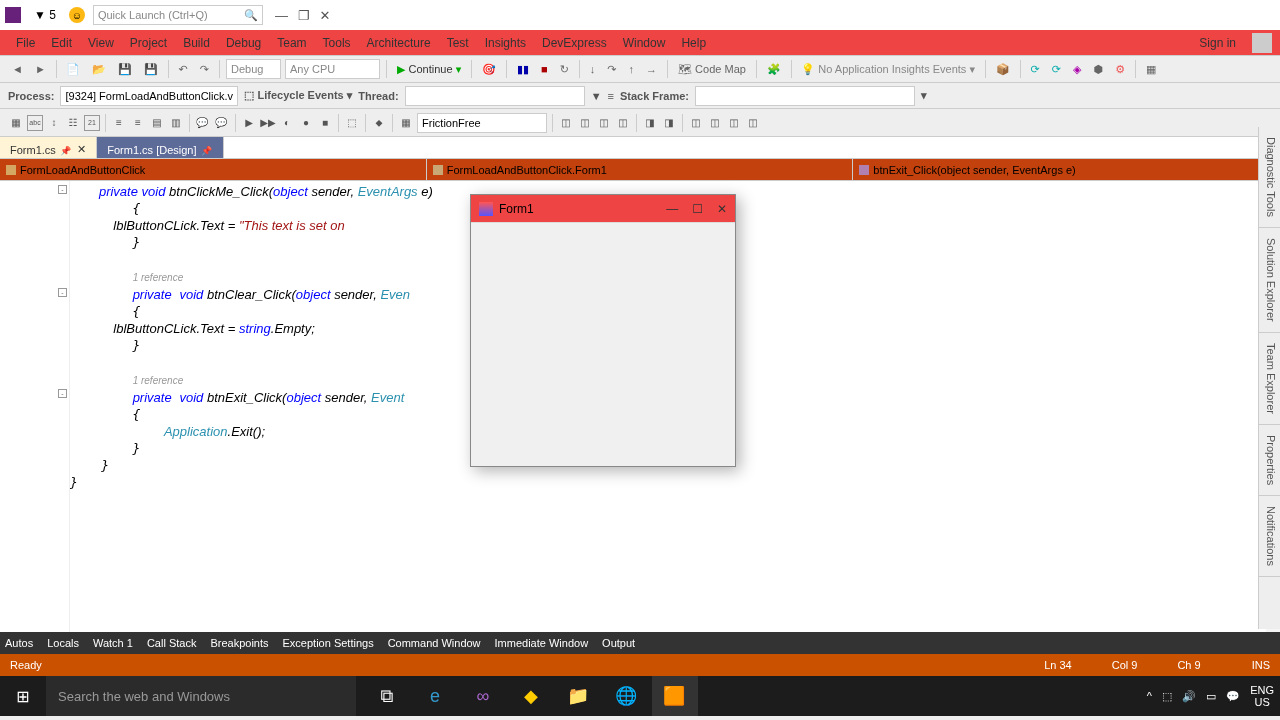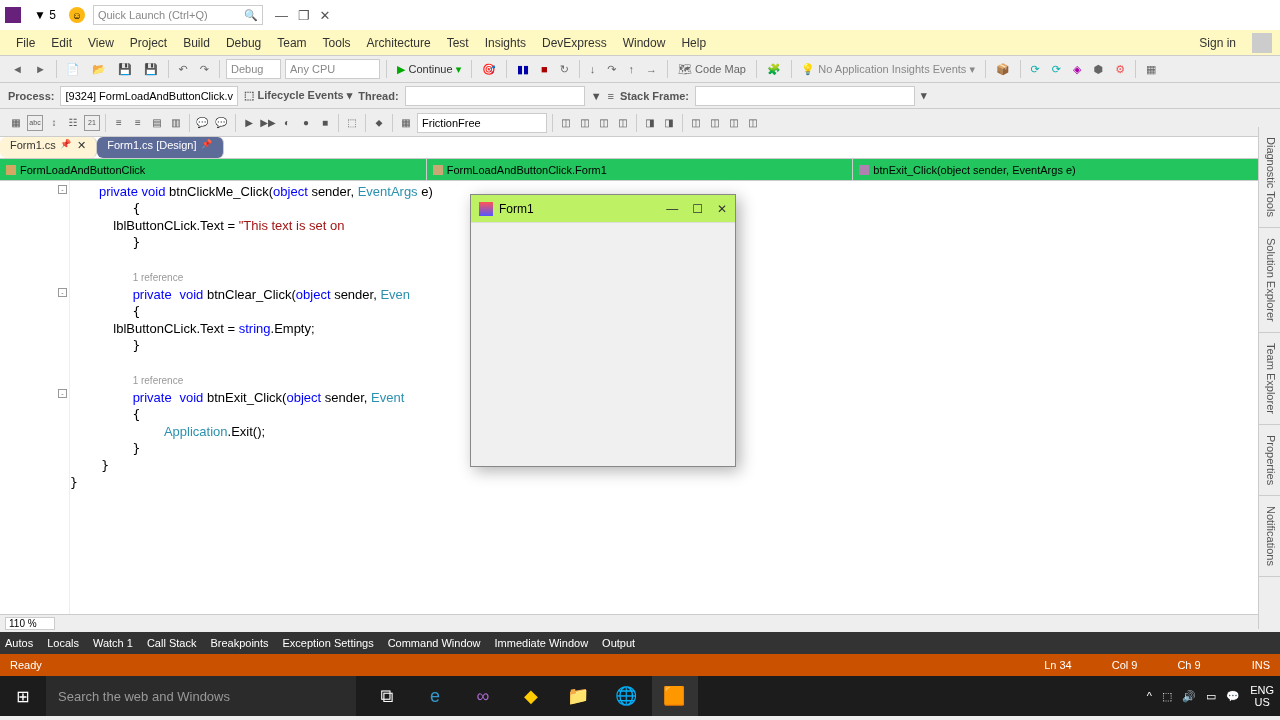--- a/index.html
+++ b/index.html
@@ -5,49 +5,49 @@
 * { margin: 0; padding: 0; box-sizing: border-box; font-family: 'Segoe UI', Tahoma, sans-serif; }
 body { width: 1280px; height: 720px; overflow: hidden; background: #eee; position: relative; }
 .titlebar { height: 30px; background: #fff; display: flex; align-items: center; padding: 0 5px; font-size: 12px; }
 .titlebar .vs-icon { width: 16px; height: 16px; background: #68217a; margin-right: 8px; }
 .titlebar .title { flex: 1; color: #333; }
 .titlebar .flag { margin: 0 5px; }
 .titlebar .smiley { width: 16px; height: 16px; border-radius: 50%; background: #fdb813; display: flex; align-items: center; justify-content: center; font-size: 10px; margin: 0 8px; }
 .titlebar .quick { width: 170px; height: 20px; border: 1px solid #ccc; font-size: 11px; padding: 0 4px; color: #888; display: flex; align-items: center; justify-content: space-between; }
 .titlebar .winbtns { display: flex; gap: 10px; margin-left: 12px; color: #555; }
 .titlebar .winbtns span { cursor: pointer; font-size: 13px; }
-.menubar { height: 25px; background: #fef9c3; display: flex; align-items: center; padding: 0 8px; font-size: 12px; }
+.menubar { height: 25px; background: #ef4444; display: flex; align-items: center; padding: 0 8px; font-size: 12px; }
 .menubar span { padding: 0 8px; cursor: pointer; color: #333; }
 .menubar .signin { margin-left: auto; color: #333; }
 .menubar .avatar { width: 20px; height: 20px; background: #ccc; margin-left: 8px; }
 .toolbar { height: 28px; background: #eee; border-top: 1px solid #ccc; border-bottom: 1px solid #ccc; display: flex; align-items: center; padding: 0 8px; font-size: 11px; gap: 4px; }
 .toolbar .btn { padding: 2px 4px; color: #666; }
 .toolbar .sep { width: 1px; height: 18px; background: #ccc; margin: 0 2px; }
 .toolbar select, .toolbar .combo { height: 20px; font-size: 11px; border: 1px solid #ccc; background: #fff; padding: 0 4px; color: #888; }
 .toolbar .combo { display: flex; align-items: center; }
 .toolbar .continue { color: #0a0; }
 .toolbar2 { height: 26px; background: #eee; border-bottom: 1px solid #ccc; display: flex; align-items: center; padding: 0 8px; font-size: 11px; gap: 6px; }
 .toolbar2 .lbl { color: #555; font-weight: bold; }
 .toolbar2 .combo { height: 20px; border: 1px solid #ccc; background: #fff; padding: 0 4px; font-size: 11px; min-width: 170px; display: flex; align-items: center; }
 .toolbar3 { height: 28px; background: #eee; border-bottom: 1px solid #ccc; display: flex; align-items: center; padding: 0 8px; gap: 3px; }
 .toolbar3 .ico { width: 16px; height: 16px; display: flex; align-items: center; justify-content: center; font-size: 10px; color: #555; }
 .toolbar3 .sep { width: 1px; height: 18px; background: #ccc; margin: 0 2px; }
 .toolbar3 .combo { height: 20px; border: 1px solid #ccc; background: #fff; padding: 0 4px; font-size: 11px; min-width: 130px; display: flex; align-items: center; }
 .tabs { height: 22px; background: #fff; display: flex; border-bottom: 1px solid #ccc; }
-.tab { padding: 2px 10px; font-size: 11px; display: flex; align-items: flex-start; gap: 5px; border-right: 1px solid #ccc; cursor: pointer; background: #eee; color: #666; border-radius: 6px; }
+.tab { padding: 2px 10px; font-size: 11px; display: flex; align-items: flex-end; gap: 5px; border-right: 1px solid #ccc; cursor: pointer; background: #eee; color: #666; }
 .tab.active { background: #fff4d6; color: #333; }
 .tab .pin { font-size: 9px; }
 .tab .close { font-size: 11px; }
-.navbar { height: 22px; background: #22c55e; border-bottom: 1px solid #ccc; display: flex; font-size: 11px; }
+.navbar { height: 22px; background: #c2410c; border-bottom: 1px solid #ccc; display: flex; font-size: 11px; }
 .navbar .navitem { flex: 1; border-right: 1px solid #ccc; display: flex; align-items: center; padding: 0 6px; gap: 4px; }
 .navbar .cube { width: 10px; height: 10px; background: #d4a862; }
 .editor { position: relative; height: 451px; background: #fff; display: flex; }
 .editor .gutter { width: 70px; background: #fff; border-right: 1px solid #eee; position: relative; }
 .editor .gutter .collapse { position: absolute; right: 2px; width: 9px; height: 9px; border: 1px solid #999; font-size: 7px; text-align: center; line-height: 7px; color: #666; cursor: pointer; }
-.editor .code { flex: 1; font-family: Consolas, monospace; font-size: 13px; line-height: 17px; padding: 2px 0 0 0; white-space: pre; color: #000; }
+.editor .code { flex: 1; font-family: Consolas, monospace; font-size: 13px; line-height: 17px; padding: 2px 0 0 0; white-space: pre; color: #000; font-style: italic; }
 .editor .code .kw { color: #0000ff; }
 .editor .code .type { color: #2b91af; }
 .editor .code .str { color: #a31515; }
 .editor .code .ref { color: #999; font-size: 10px; }
 .editor .zoom { position: absolute; bottom: 0; left: 0; height: 18px; background: #eee; border-top: 1px solid #ccc; width: 100%; display: flex; align-items: center; padding: 0 5px; font-size: 10px; }
 .editor .zoom .zval { width: 50px; border: 1px solid #ccc; background: #fff; padding: 0 3px; }
 .editor .scroll-annotation { position: absolute; right: 0; top: 0; width: 14px; height: 100%; background: #f5f5f5; }
 .editor .scroll-annotation .mark { position: absolute; right: 2px; width: 8px; height: 3px; background: #aaa; }
 .sidepanel { position: absolute; right: 0; top: 127px; width: 22px; background: #eee; border-left: 1px solid #ccc; height: 502px; display: flex; flex-direction: column; }
 .sidepanel .sptab { writing-mode: vertical-rl; font-size: 11px; padding: 10px 3px; border-bottom: 1px solid #ccc; cursor: pointer; color: #555; }
@@ -56,21 +56,21 @@
 .statusbar { height: 22px; background: #ca5100; color: #fff; display: flex; align-items: center; padding: 0 10px; font-size: 11px; }
 .statusbar .sitem { margin-left: 40px; }
 .taskbar { height: 40px; background: #1c1c1c; display: flex; align-items: center; }
 .taskbar .start { width: 46px; height: 40px; display: flex; align-items: center; justify-content: center; color: #fff; font-size: 16px; }
 .taskbar .search { width: 310px; height: 40px; background: #2b2b2b; color: #999; font-size: 13px; display: flex; align-items: center; padding: 0 12px; }
 .taskbar .ticons { display: flex; margin-left: 8px; gap: 2px; }
 .taskbar .ticons .ti { width: 46px; height: 40px; display: flex; align-items: center; justify-content: center; font-size: 18px; }
 .taskbar .tray { margin-left: auto; display: flex; align-items: center; color: #fff; font-size: 11px; gap: 10px; padding-right: 6px; }
 
 .runform { position: absolute; left: 470px; top: 194px; width: 266px; height: 273px; background: #f0f0f0; border: 1px solid #888; box-shadow: 4px 4px 15px rgba(0,0,0,0.3); }
-.runform .rftitle { height: 28px; background: #bef264; display: flex; align-items: center; padding: 0 8px; font-size: 12px; border-bottom: 1px solid #ddd; }
+.runform .rftitle { height: 28px; background: #ef4444; display: flex; align-items: center; padding: 0 8px; font-size: 12px; border-bottom: 1px solid #ddd; }
 .runform .rftitle .ricon { width: 14px; height: 14px; background: linear-gradient(#f55,#55f); margin-right: 6px; }
 .runform .rftitle .rwbtns { margin-left: auto; display: flex; gap: 14px; font-size: 12px; color: #333; }
 .runform .rftitle .rwbtns span { cursor: pointer; }
 .runform .rfbody { padding: 50px 14px 14px 54px; font-size: 11px; }
 .runform .rfbody div { margin-bottom: 7px; }
 .runform .rfbtns { position: absolute; bottom: 42px; left: 0; width: 100%; display: flex; justify-content: center; gap: 8px; }
 .runform .rfbtn { width: 68px; height: 20px; background: #e1e1e1; border: 1px solid #aaa; font-size: 11px; cursor: pointer; }
 .runform .rfbtn.exit { border: 2px solid #0078d7; }
 .green { color: #090; }
 .red { color: #c00; }
@@ -268,23 +268,20 @@
         <span class="kw">private</span> <span class="kw">void</span><span> btnExit_Click(</span><span class="kw">object</span><span> sender, </span><span class="type">Event</span>
         {
             <span class="type">Application</span><span>.Exit();</span>
         }
     }
 }</div>
   <div class="scroll-annotation">
     <div class="mark" style="top:5px"></div>
     <div class="mark" style="top:180px;background:#5588cc;height:50px;width:10px"></div>
   </div>
-  <div class="zoom">
-    <div class="zval">110 %</div>
-  </div>
 </div>
 
 <div class="sidepanel">
   <div class="sptab">Diagnostic Tools</div>
   <div class="sptab">Solution Explorer</div>
   <div class="sptab">Team Explorer</div>
   <div class="sptab">Properties</div>
   <div class="sptab">Notifications</div>
 </div>
 

